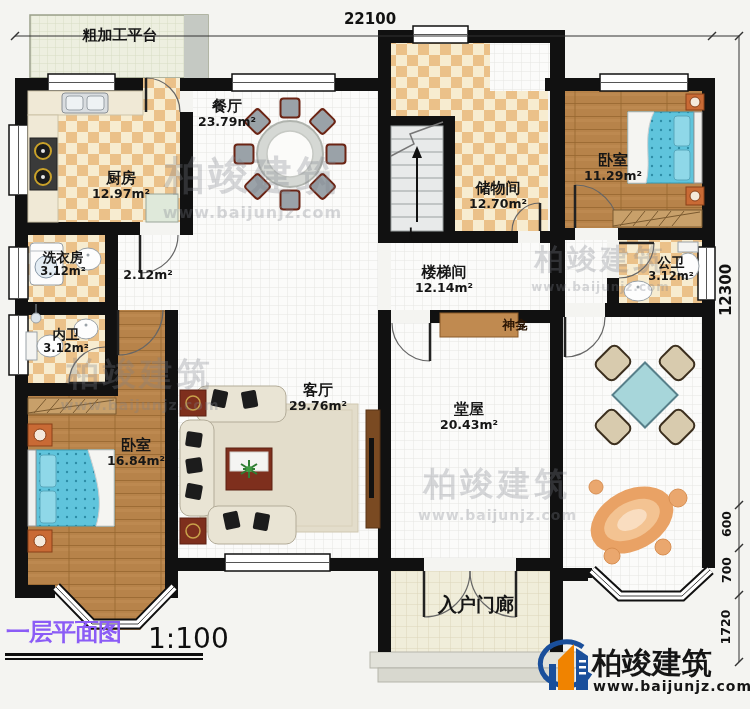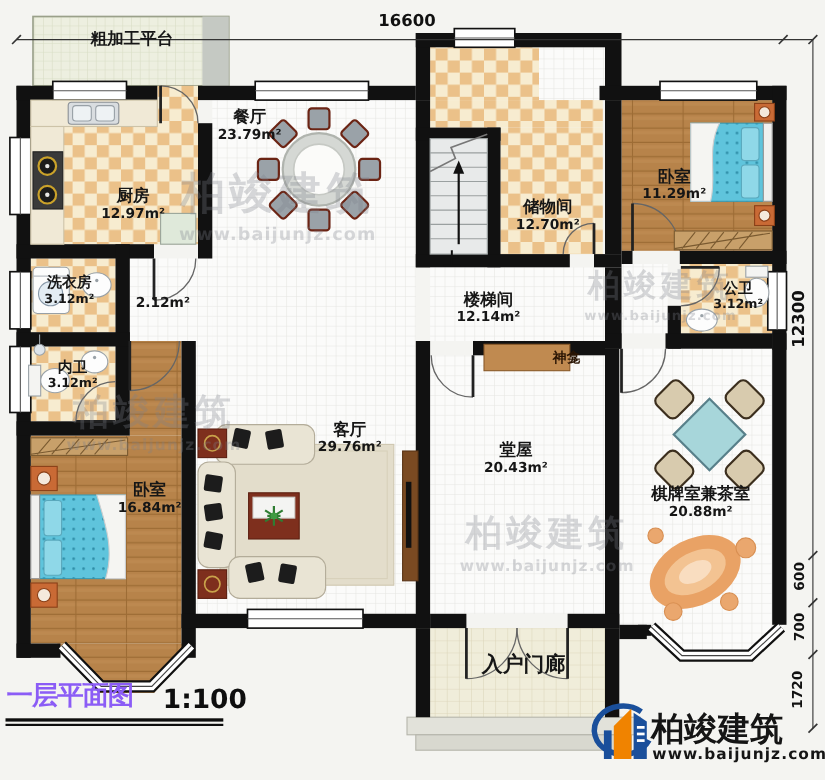--- a/index.html
+++ b/index.html
@@ -15,21 +15,21 @@
   .rlabel.big .nm{font-size:19px;}
   .shrine-label{position:absolute;transform:translateX(-50%);font-size:12.5px;font-weight:bold;
           color:#2a1504;z-index:5;white-space:nowrap;}
   .stair-up{position:absolute;transform:translateX(-50%);font-size:16px;font-weight:bold;color:#111;z-index:5;}
   .dimh{position:absolute;transform:translateX(-50%);font-size:15px;font-weight:bold;color:#111;z-index:5;}
   .dimv{position:absolute;transform:translate(-50%,-50%) rotate(-90deg);font-weight:bold;color:#111;z-index:5;}
   .dimv.main{font-size:15px;}
   .dimv.seg{font-size:12.5px;}
   .title-cn{position:absolute;left:6px;top:616px;font-size:24px;font-weight:bold;color:#8b5cf6;
             letter-spacing:-1px;z-index:6;}
-  .title-scale{position:absolute;left:148px;top:622px;font-size:24px;font-weight:bold;color:#0e0e0e;z-index:6;}
+  .title-scale{position:absolute;left:148px;top:622px;font-size:28px;font-weight:normal;color:#0e0e0e;z-index:6;}
   .title-rule{position:absolute;left:5px;top:653px;width:198px;height:7px;box-sizing:border-box;
             border-top:3px solid #0e0e0e;border-bottom:2px solid #0e0e0e;z-index:6;}
   .stats{position:absolute;left:203px;top:571px;z-index:6;}
   .stats .line{font-size:15px;font-weight:bold;color:#0e0e0e;height:25px;line-height:22px;white-space:nowrap;}
   .wm{position:absolute;text-align:center;color:rgba(125,130,140,0.30);z-index:4;pointer-events:none;}
   .wm .wm-big{display:block;font-weight:bold;letter-spacing:4px;}
   .wm .wm-url{display:block;font-weight:bold;letter-spacing:1px;}
   .wm1 .wm-big{font-size:40px;} .wm1 .wm-url{font-size:16px;}
   .wm2 .wm-big{font-size:33px;} .wm2 .wm-url{font-size:14px;}
   .wm3 .wm-big{font-size:29px;} .wm3 .wm-url{font-size:12px;}
@@ -409,30 +409,26 @@
     <span class="nm">楼梯间</span>
     <span class="ar">12.14m²</span>
   </div>
   <div class="shrine-label" style="left:479px;top:317px;margin-left:36px;">
     <span>神龛</span>
   </div>
   <div class="rlabel" style="left:469px;top:401px;">
     <span class="nm">堂屋</span>
     <span class="ar">20.43m²</span>
   </div>
-  <div class="rlabel" style="left:637px;top:441px;">
-    <span class="nm">棋牌室兼茶室</span>
-    <span class="ar">20.88m²</span>
-  </div>
   <div class="rlabel big" style="left:476px;top:594px;">
     <span class="nm">入户门廊</span>
   </div>
   <div class="stair-up" style="left:411px;top:226px;">上</div>
 
-  <div class="dimh" style="left:370px;top:10px;">16600</div>
+  <div class="dimh" style="left:370px;top:10px;">22100</div>
   <div class="dimv main" style="left:726px;top:290px;">12300</div>
   <div class="dimv seg" style="left:726px;top:524px;">600</div>
   <div class="dimv seg" style="left:726px;top:570px;">700</div>
   <div class="dimv seg" style="left:725px;top:627px;">1720</div>
 
   <div class="title-cn">一层平面图</div>
   <div class="title-scale">1:100</div>
   <div class="title-rule"></div>
 
 

